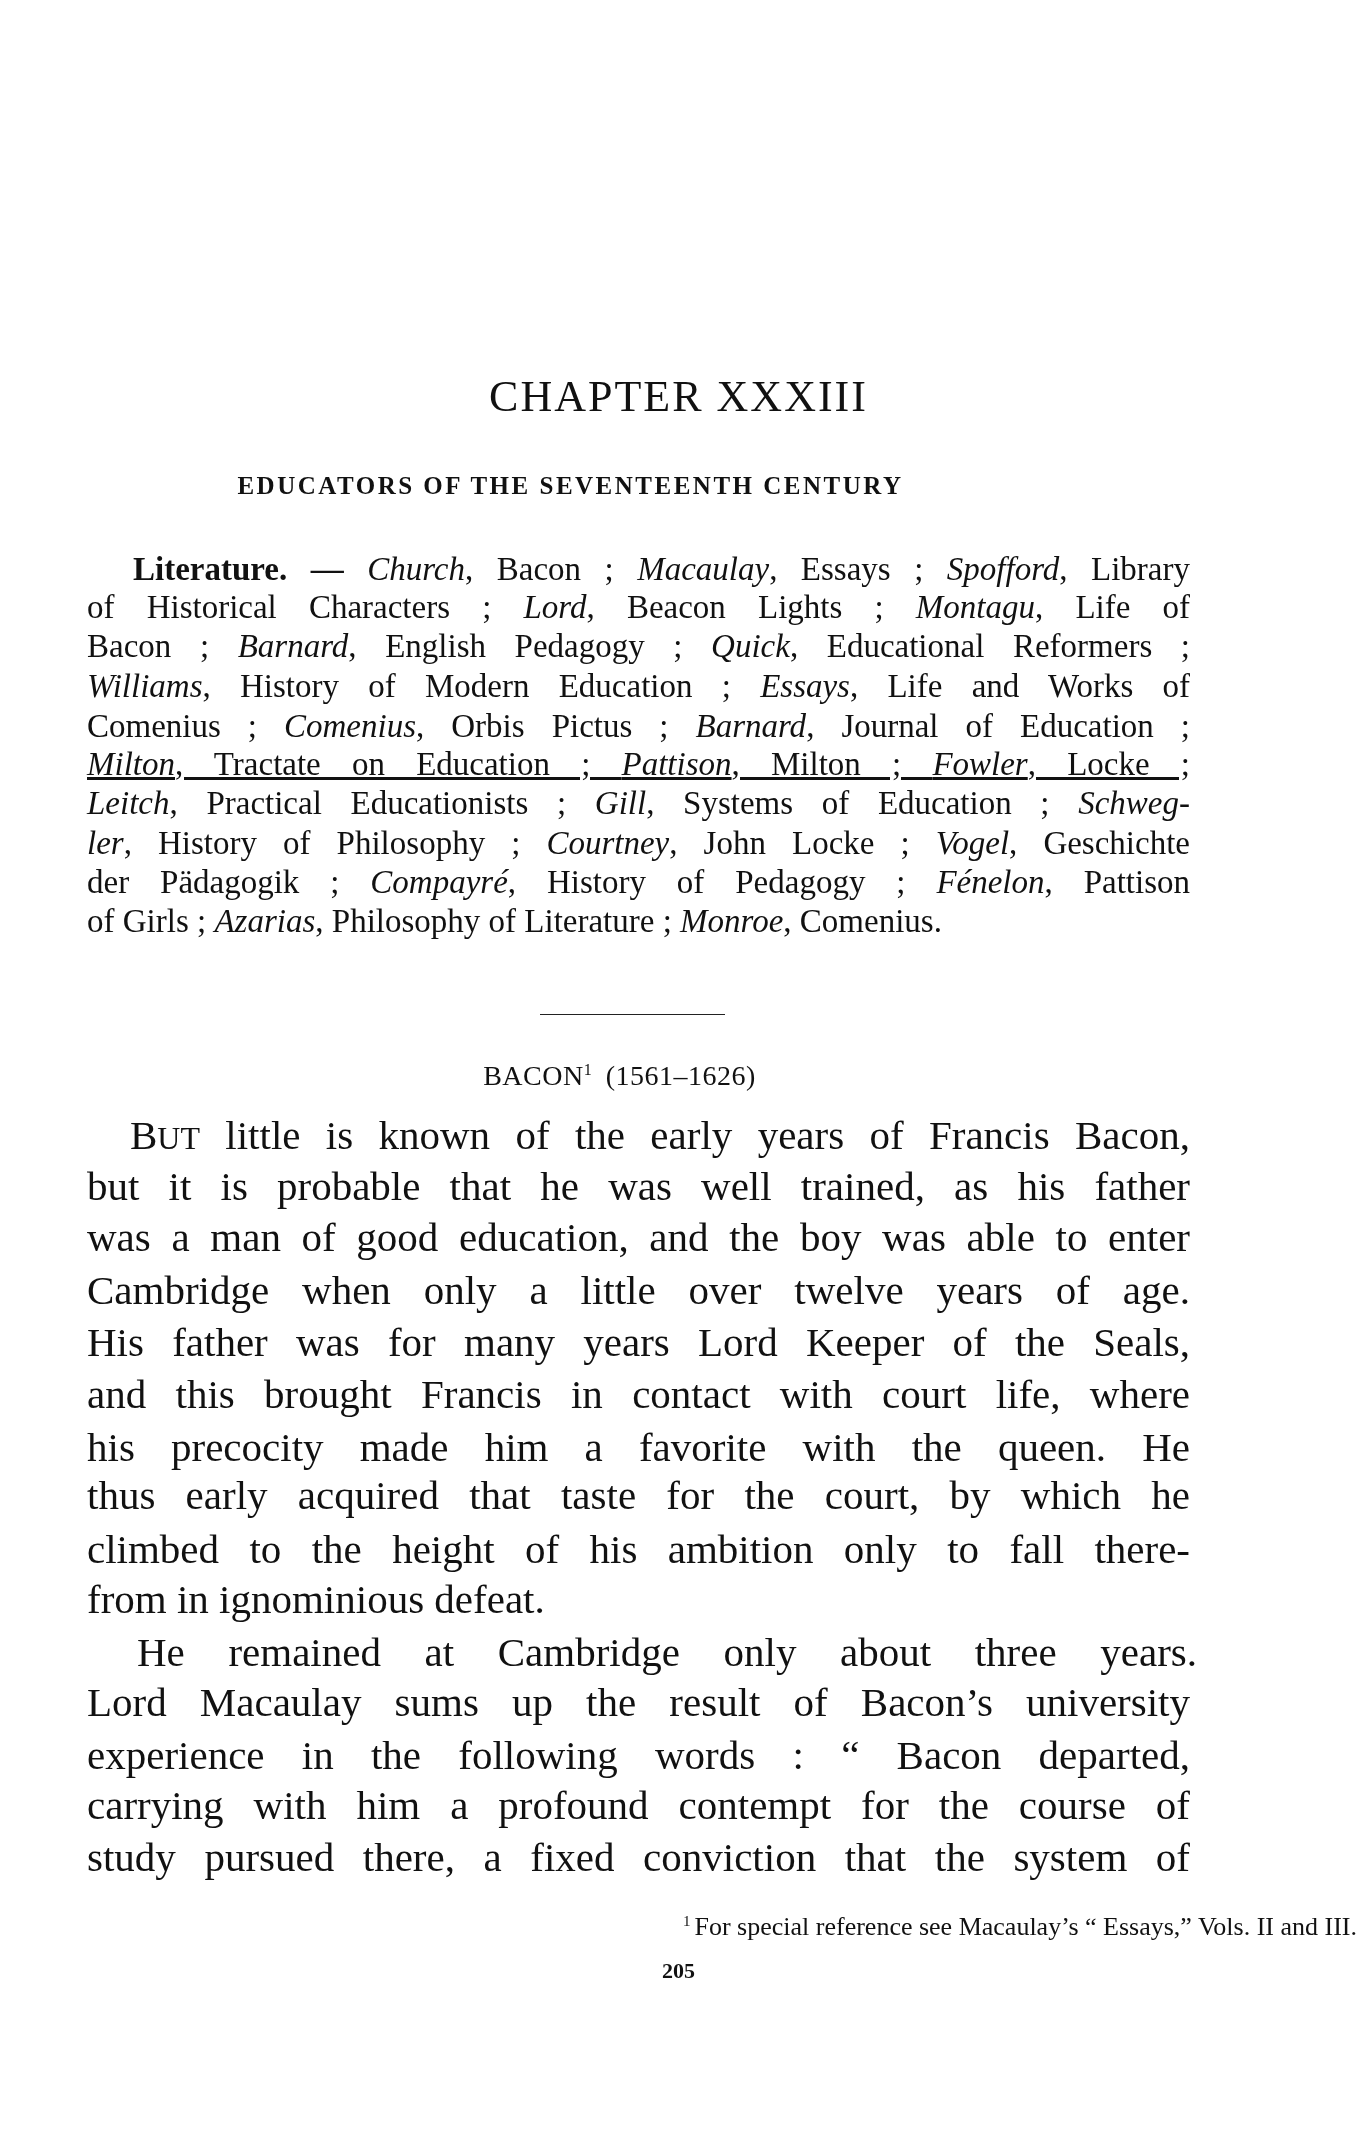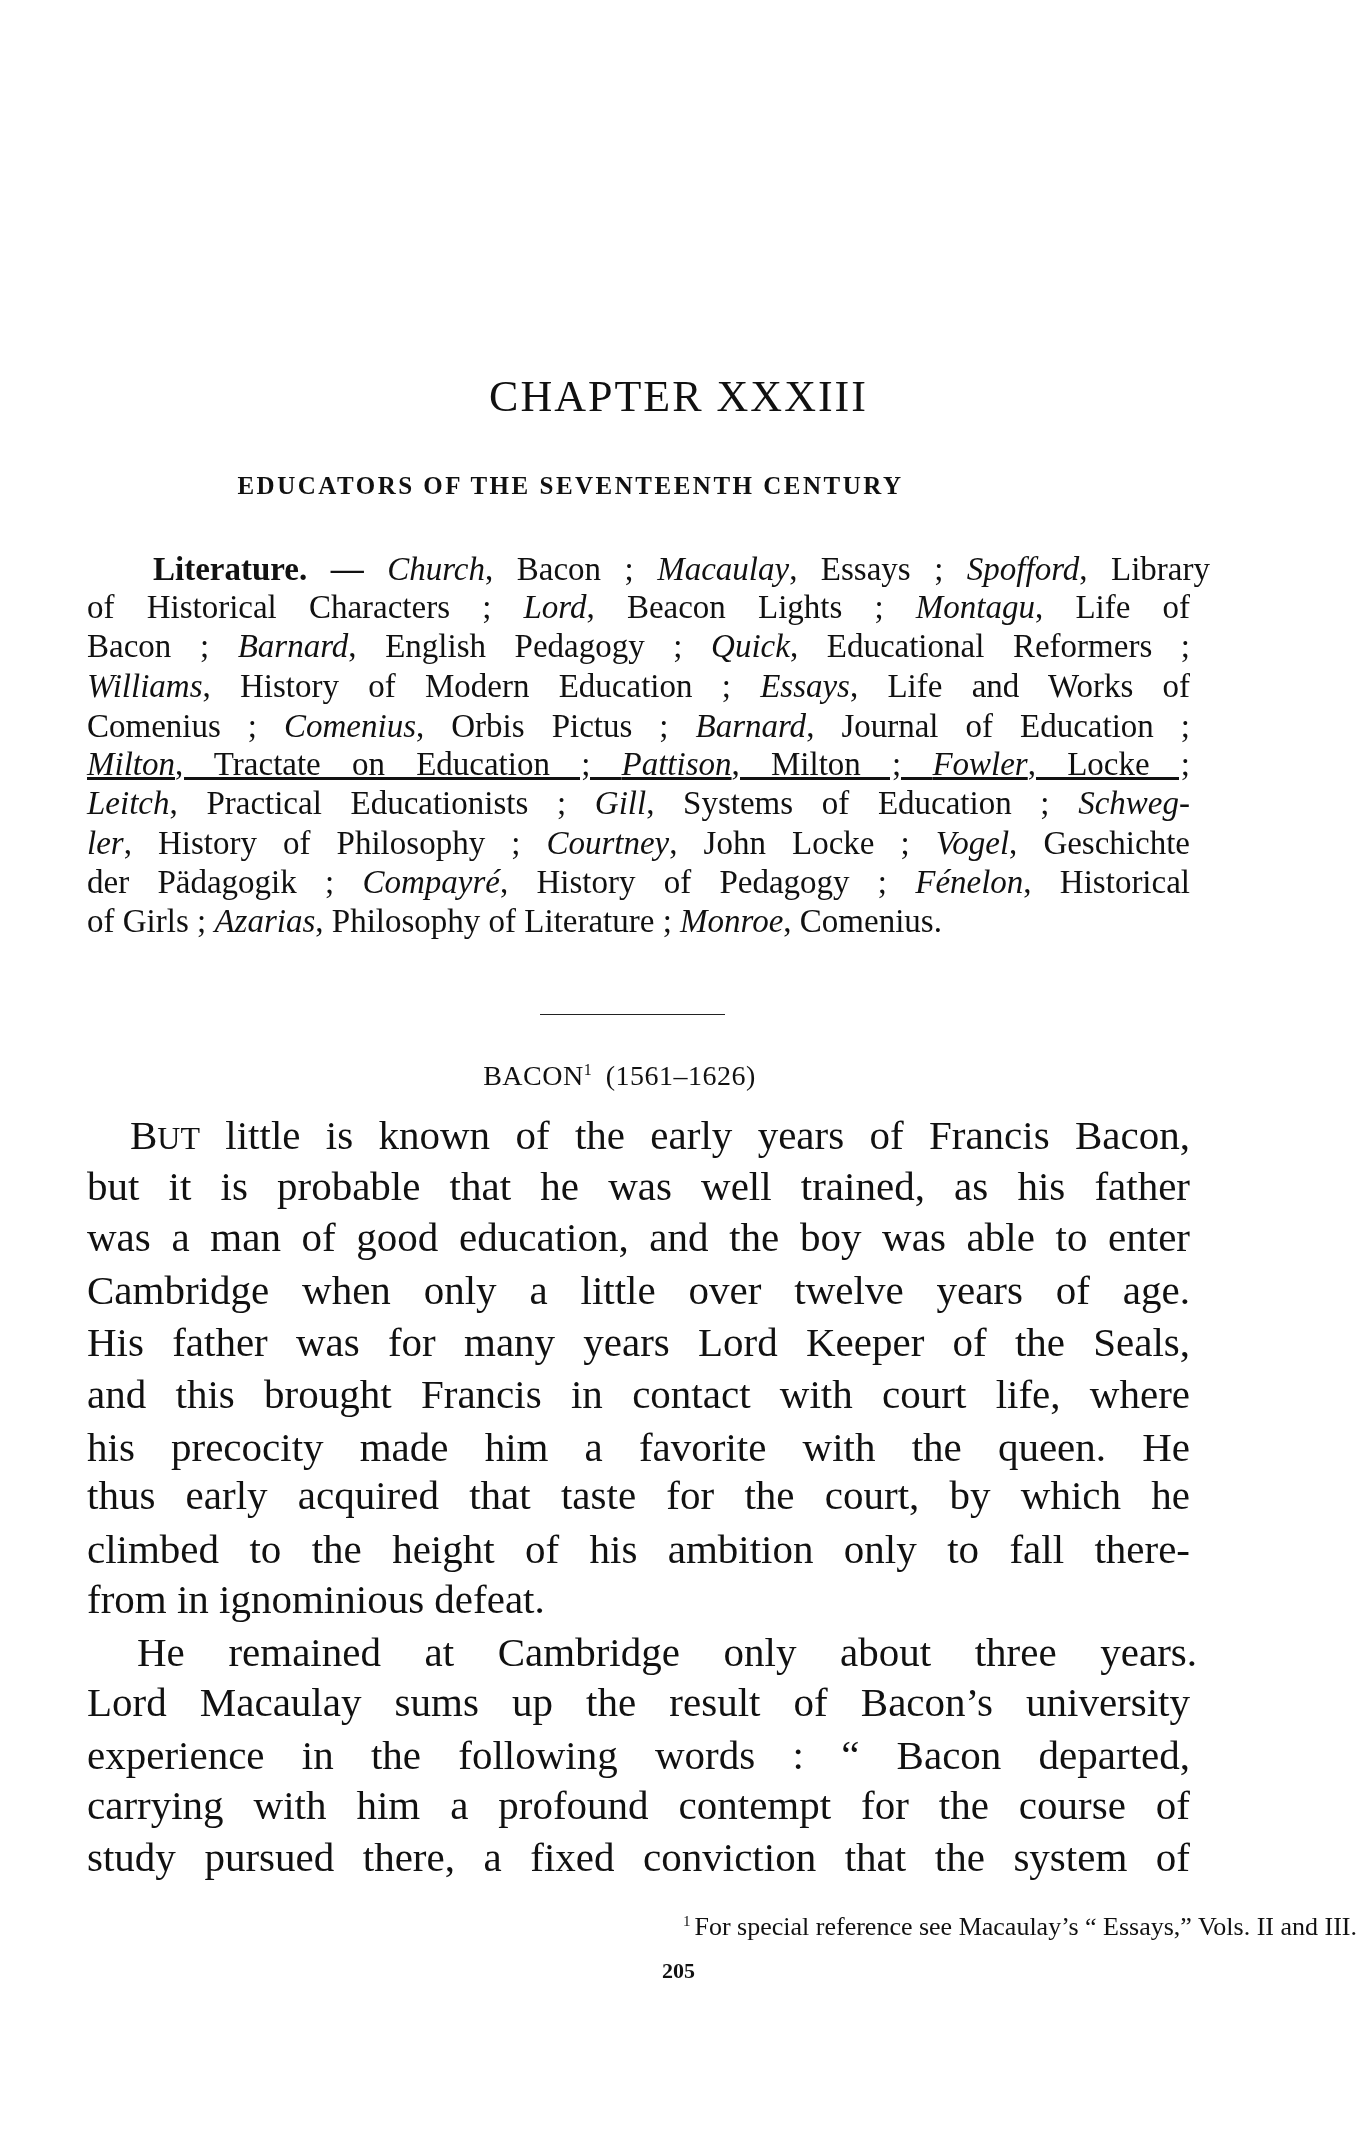--- a/index.html
+++ b/index.html
@@ -4,21 +4,21 @@
 <style>
   html, body { margin:0; padding:0; background:#ffffff; }
   body { width:1357px; height:2142px; position:relative; overflow:hidden; color:#111; font-family:"Liberation Serif","DejaVu Serif",serif; }
   .abs { position:absolute; }
   .chapter { left:0; width:1357px; top:372px; text-align:center; font-size:44px; letter-spacing:2px; line-height:50px; }
   .subtitle { left:0; width:1141px; top:470px; text-align:center; font-size:25px; font-weight:bold; letter-spacing:2.5px; line-height:32px; }
   .line { position:absolute; white-space:nowrap; text-align:justify; text-align-last:justify; }
   .line.last { text-align:left; text-align-last:left; }
   .lit { left:87px; width:1103px; font-size:33px; height:39px; line-height:39px; }
   .body { left:87px; width:1103px; font-size:41px; height:51px; line-height:51px; }
-  .indent-lit { left:133px; width:1057px;margin-left:20px; }
+  .indent-lit { left:133px; width:1057px; }
   .indent-body { left:130px; width:1060px; }
   .i { font-style:italic; }
   .b { font-weight:bold; }
   .sc { font-size:0.78em; }
   .rule { left:540px; width:185px; top:1014px; height:0; border-top:1.5px solid #222; }
   .section { left:16px; width:1207px; top:1052px; text-align:center; font-size:28px; line-height:36px; letter-spacing:0.5px; }
   .section sup { font-size:16px; vertical-align:10px; margin-right:6px; }
   .footnote { left:0; width:1357px; top:1905px; text-align:right; font-size:26px; line-height:32px; }
   .footnote sup { font-size:15px; vertical-align:9px; margin-right:4px; }
   .pagenum { left:0; width:1357px; top:1955px; text-align:center; font-size:22px; line-height:32px; font-weight:bold; }
@@ -31,21 +31,21 @@
 
 <div id="lit-container">
     <div class="line lit indent-lit" style="top: 550px;"><span class="b">Literature. — </span><span class="i">Church</span><span>, Bacon ; </span><span class="i">Macaulay</span><span>, Essays ; </span><span class="i">Spofford</span><span>, Library</span></div>
     <div class="line lit" style="top: 588px;"><span>of Historical Characters ; </span><span class="i">Lord</span><span>, Beacon Lights ; </span><span class="i">Montagu</span><span>, Life of</span></div>
     <div class="line lit" style="top: 627px;"><span>Bacon ; </span><span class="i">Barnard</span><span>, English Pedagogy ; </span><span class="i">Quick</span><span>, Educational Reformers ;</span></div>
     <div class="line lit" style="top: 667px;"><span class="i">Williams</span><span>, History of Modern Education ; </span><span class="i">Essays</span><span>, Life and Works of</span></div>
     <div class="line lit" style="top: 707px;"><span>Comenius ; </span><span class="i">Comenius</span><span>, Orbis Pictus ; </span><span class="i">Barnard</span><span>, Journal of Education ;</span></div>
     <div class="line lit" style="top: 745px; text-decoration: underline;"><span class="i">Milton</span><span>, Tractate on Education ; </span><span class="i">Pattison</span><span>, Milton ; </span><span class="i">Fowler</span><span>, Locke ;</span></div>
     <div class="line lit" style="top: 784px;"><span class="i">Leitch</span><span>, Practical Educationists ; </span><span class="i">Gill</span><span>, Systems of Education ; </span><span class="i">Schweg-</span></div>
     <div class="line lit" style="top: 824px;"><span class="i">ler</span><span>, History of Philosophy ; </span><span class="i">Courtney</span><span>, John Locke ; </span><span class="i">Vogel</span><span>, Geschichte</span></div>
-    <div class="line lit" style="top: 863px;"><span>der Pädagogik ; </span><span class="i">Compayré</span><span>, History of Pedagogy ; </span><span class="i">Fénelon</span><span>, Historical</span></div>
+    <div class="line lit" style="top: 863px;"><span>der Pädagogik ; </span><span class="i">Compayré</span><span>, History of Pedagogy ; </span><span class="i">Fénelon</span><span>, Pattison</span></div>
     <div class="line lit last" style="top: 902px;"><span>of Girls ; </span><span class="i">Azarias</span><span>, Philosophy of Literature ; </span><span class="i">Monroe</span><span>, Comenius.</span></div>
   </div>
 
 <div class="abs rule"></div>
 
 <div class="abs section">
   <span>BACON</span><sup>1</sup>
   <span>(1561–1626)</span>
 </div>
 

